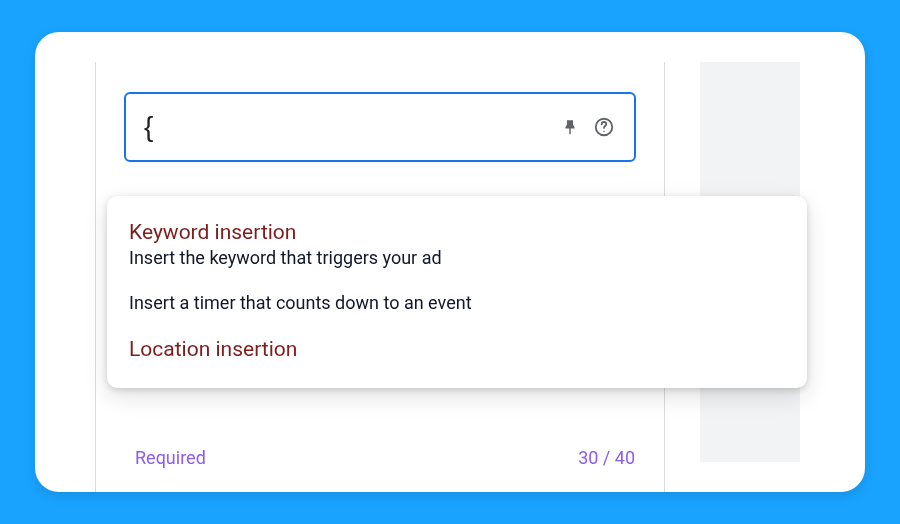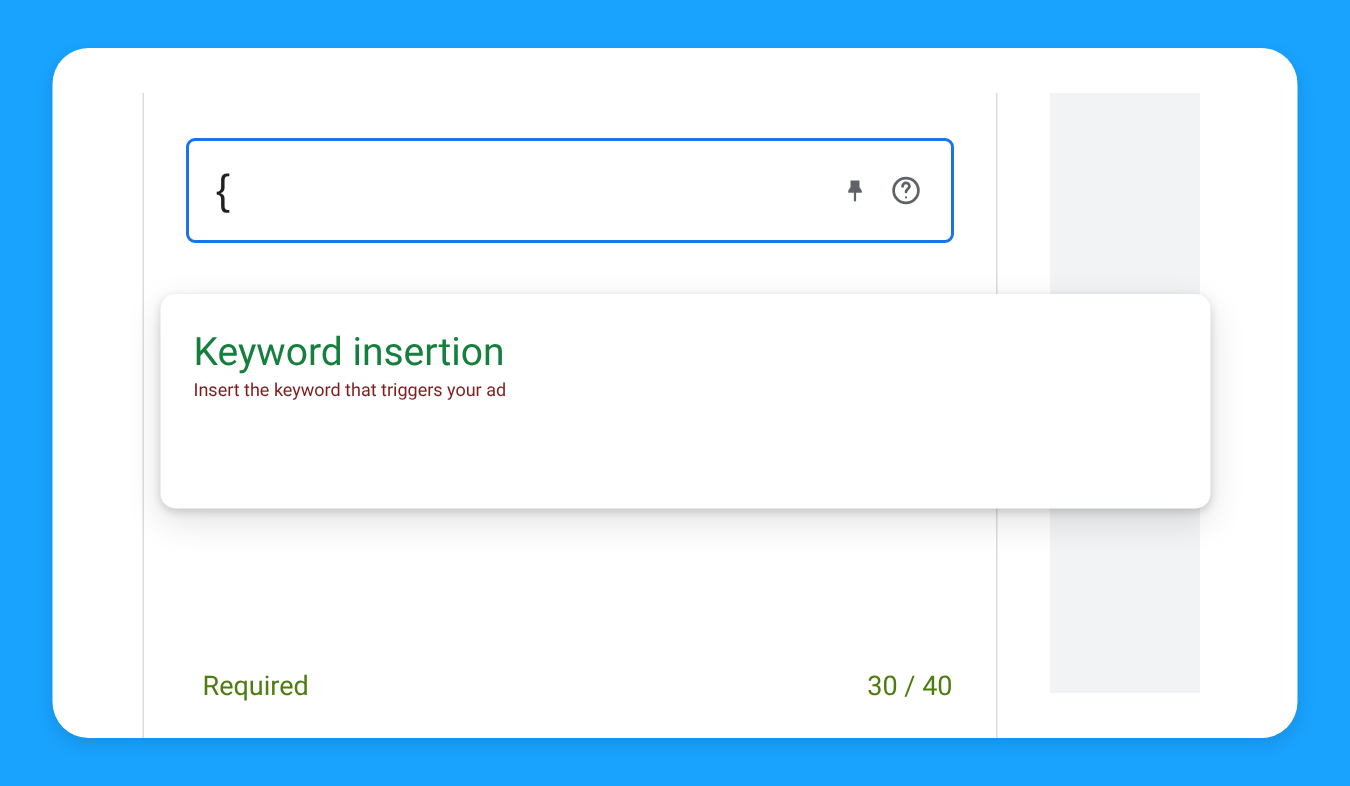--- a/index.html
+++ b/index.html
@@ -85,38 +85,38 @@
       border-radius: 10px;
       box-shadow: 0 2px 6px rgba(0,0,0,.15), 0 8px 24px rgba(0,0,0,.12);
       padding: 12px 0;
       z-index: 10;
     }
     .dropdown-item {
       padding: 12px 22px;
       cursor: pointer;
     }
     .dropdown-item-title {
-      font-size: 26px;
-      color: #15803d;
+      font-size: 21px;
+      color: #7f1d1d;
       margin-bottom: 3px;
       font-weight: 400;
     }
     .dropdown-item-desc {
-      font-size: 12px;
-      color: #7f1d1d;
+      font-size: 18px;
+      color: #0f172a;
       font-weight: 400;
     }
     .bottom-row {
       position: absolute;
       bottom: 24px;
       left: 100px;
       right: 230px;
       display: flex;
       justify-content: space-between;
-      color: #4d7c0f;
+      color: #8b5cf6;
       font-size: 18px;
       z-index: 1;
     }
   </style>
 </head>
 <body>
 
 <div class="panel">
   <div class="side-column"></div>
 
@@ -144,17 +144,19 @@
     <span>Required</span>
     <span>30 / 40</span>
   </div>
 
   <div class="dropdown">
     <div class="dropdown-item">
       <div class="dropdown-item-title">Keyword insertion</div>
       <div class="dropdown-item-desc">Insert the keyword that triggers your ad</div>
     </div>
     <div class="dropdown-item">
+      <div class="dropdown-item-desc">Insert a timer that counts down to an event</div>
     </div>
     <div class="dropdown-item">
+      <div class="dropdown-item-title">Location insertion</div>
     </div>
   </div>
 </div>
 
 </body></html>

